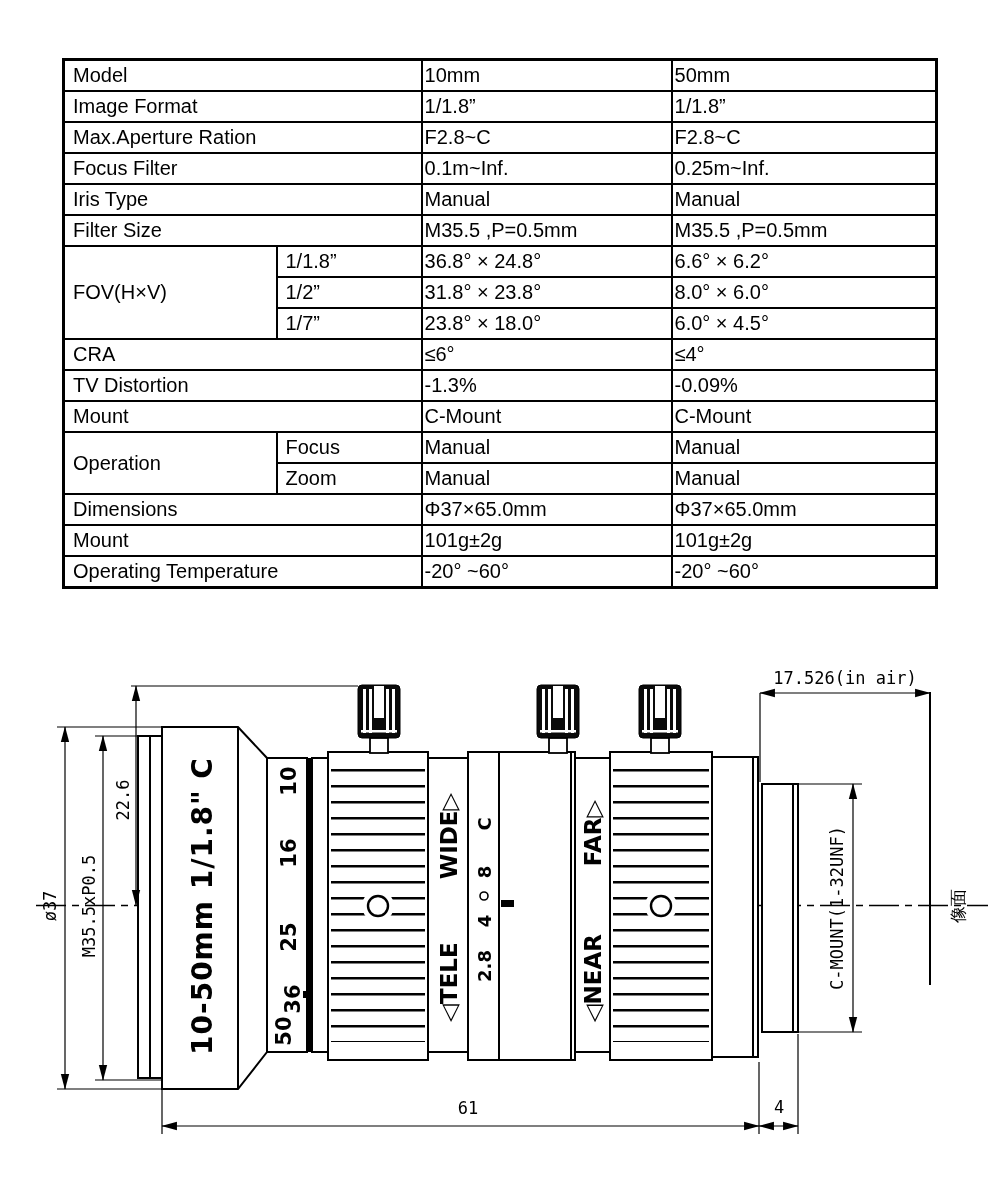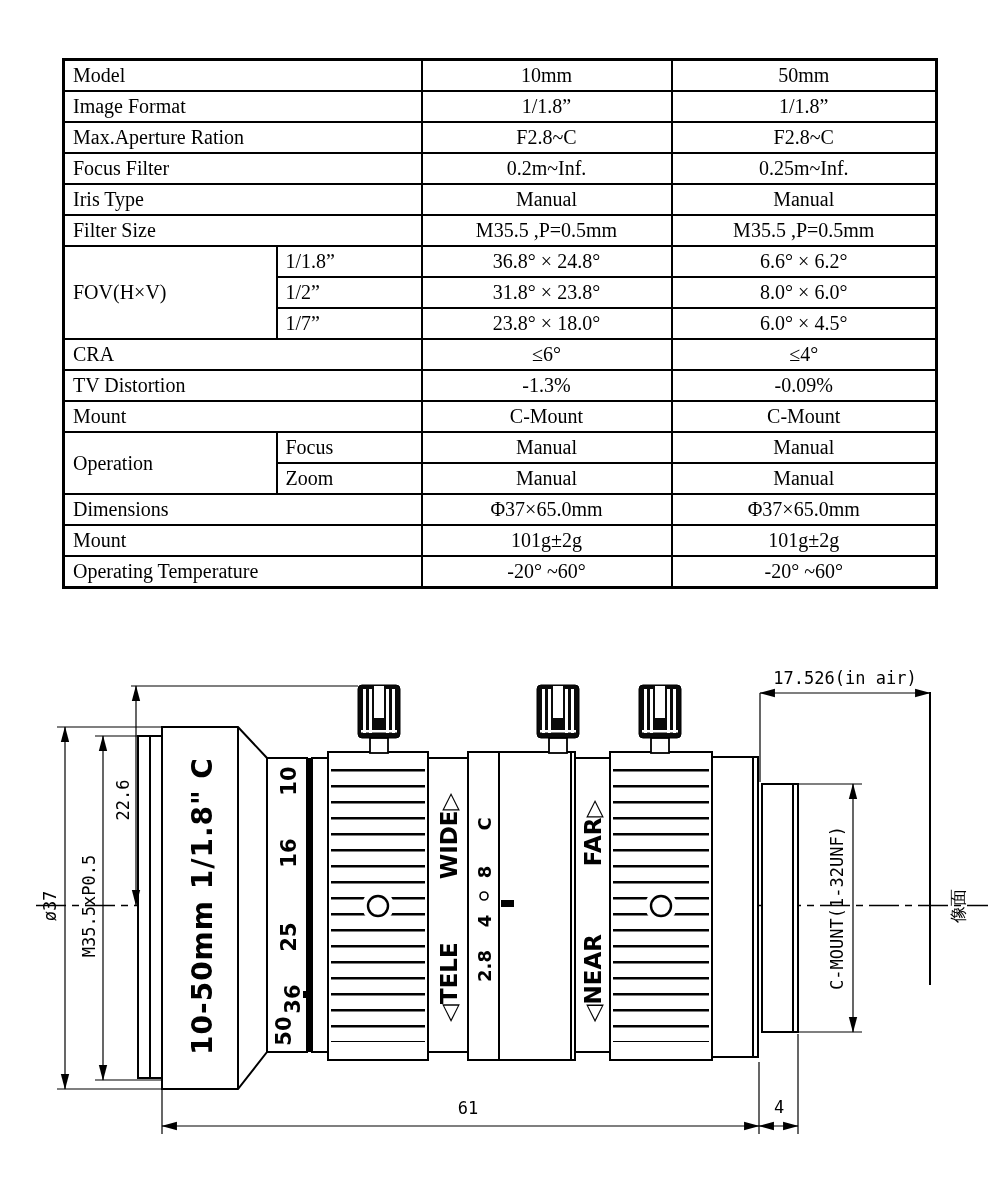--- a/index.html
+++ b/index.html
@@ -1,25 +1,25 @@
 <!DOCTYPE html>
 <html><head>
 <meta charset="utf-8">
 <style>
   html,body{margin:0;padding:0;background:#fff;}
   .page{position:relative;width:1000px;height:1200px;background:#fff;overflow:hidden;
         font-family:"Liberation Serif",serif;color:#000;}
   
   .spec-wrap{position:absolute;left:62px;top:58px;}
   table.spec{border-collapse:collapse;table-layout:fixed;width:873px;
-             font-family:Liberation Serif, serif;font-size:20px;color:#000;}
+             font-family:Liberation Sans, sans-serif;font-size:20px;color:#000;}
   table.spec td{border:2px solid #000;height:29px;padding:0 2px 0 8px;
                 white-space:nowrap;overflow:hidden;}
   table.spec{border:3px solid #000;}
-  table.spec td.c{text-align:center;padding:0 2px;}
+  table.spec td.c{text-align:left;padding:0 2px;}
   
   .diag{position:absolute;left:0;top:630px;}
   .ln{stroke:#000;stroke-width:2;fill:#fff;}
   .lnn{stroke:#000;stroke-width:2;fill:none;}
   .dim{stroke:#000;stroke-width:1.2;fill:none;}
   .dimtxt{font-family:"DejaVu Sans Mono",monospace;font-size:17px;fill:#000;}
   .engr{font-family:"DejaVu Sans",sans-serif;font-weight:bold;fill:#000;}
 </style>
 </head>
 <body>
@@ -45,21 +45,21 @@
           <td class="c">1/1.8”</td>
           <td class="c">1/1.8”</td>
         </tr>
         <tr>
           <td colspan="2">Max.Aperture Ration</td>
           <td class="c">F2.8~C</td>
           <td class="c">F2.8~C</td>
         </tr>
         <tr>
           <td colspan="2">Focus Filter</td>
-          <td class="c">0.2m~Inf.</td>
+          <td class="c">0.1m~Inf.</td>
           <td class="c">0.25m~Inf.</td>
         </tr>
         <tr>
           <td colspan="2">Iris Type</td>
           <td class="c">Manual</td>
           <td class="c">Manual</td>
         </tr>
         <tr>
           <td colspan="2">Filter Size</td>
           <td class="c">M35.5 ,P=0.5mm</td>

